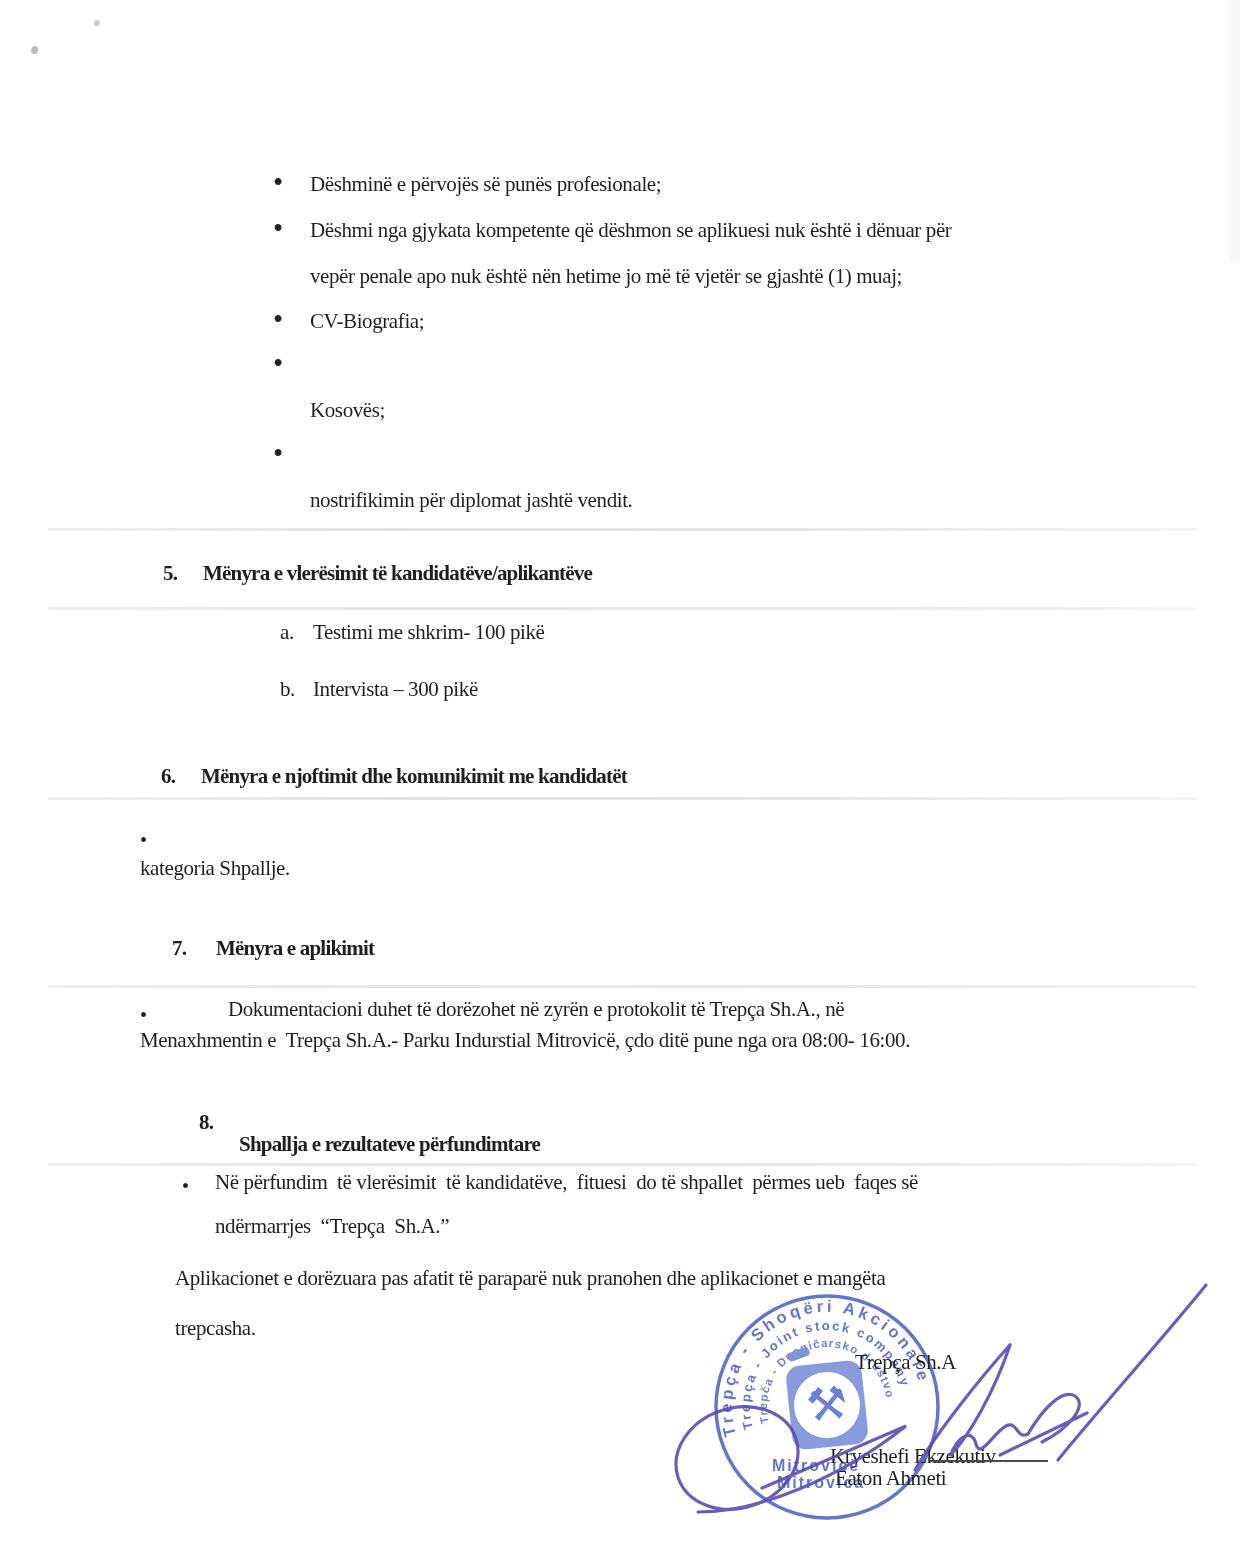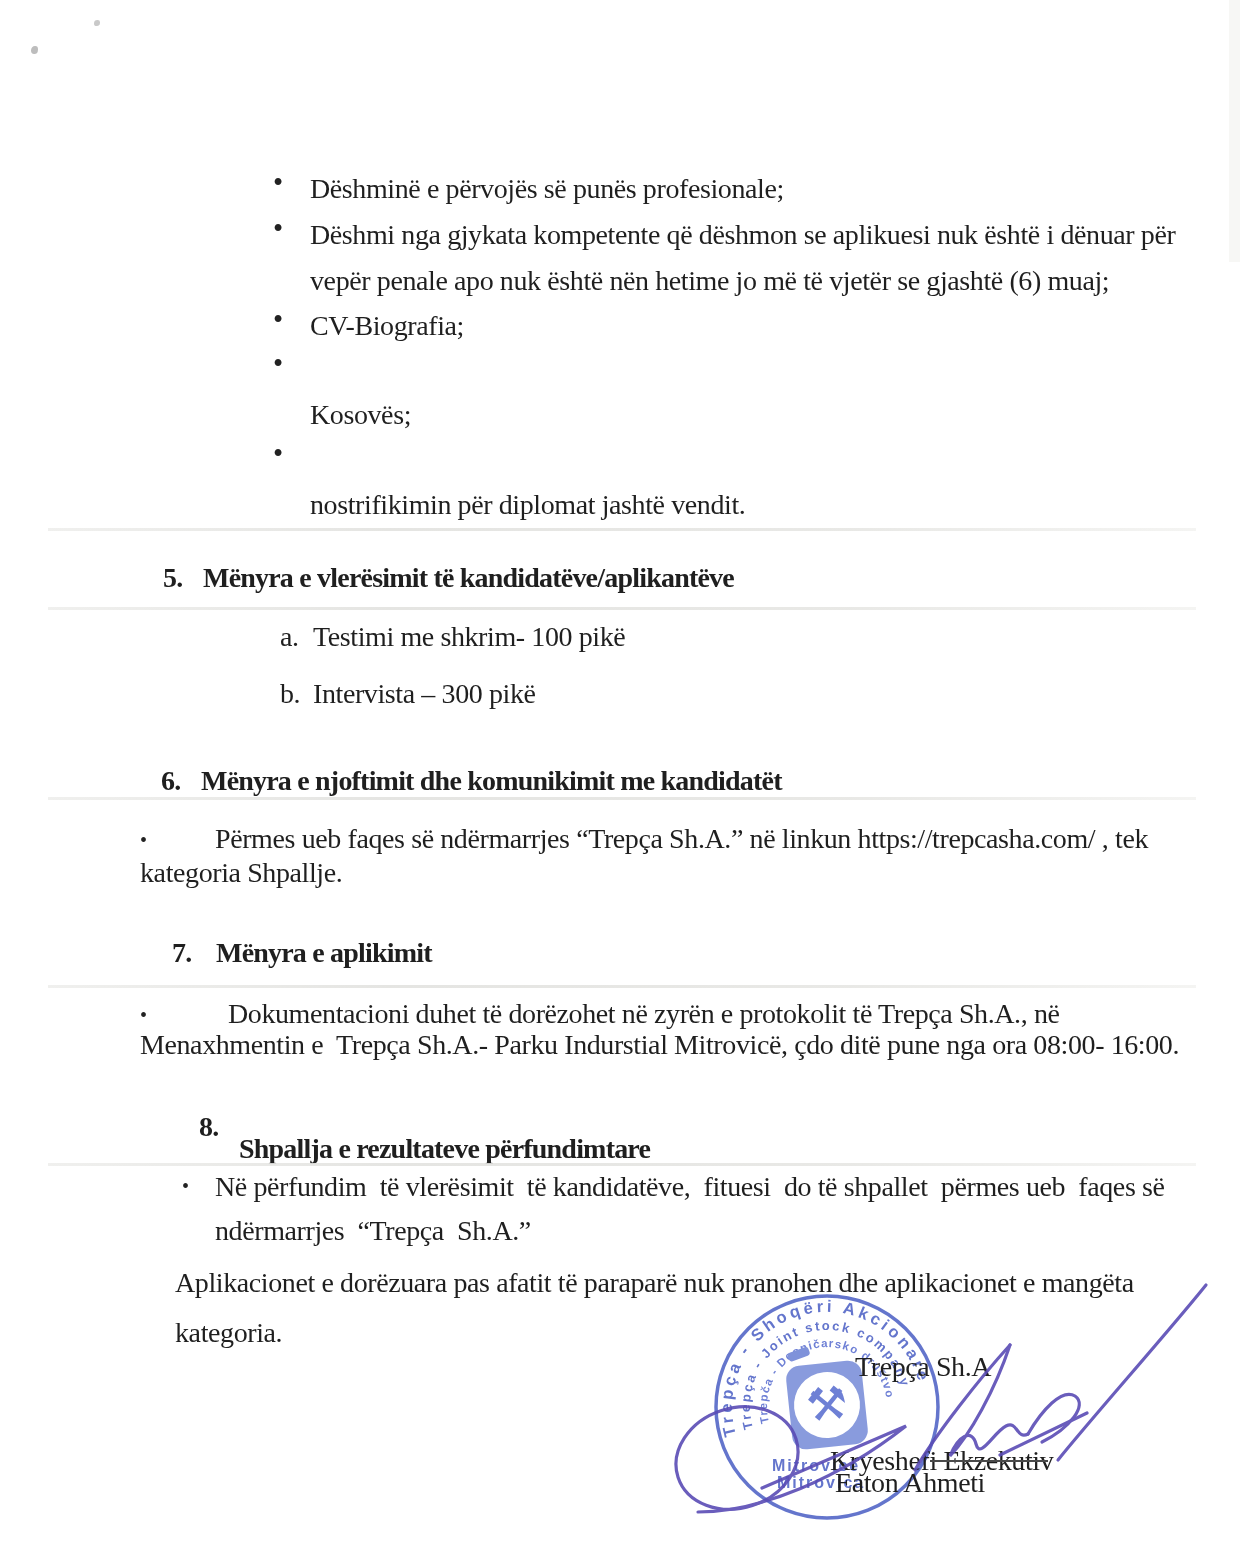--- a/index.html
+++ b/index.html
@@ -1,18 +1,18 @@
 <!DOCTYPE html>
 <html><head>
 <meta charset="utf-8">
 <style>
   html,body{margin:0;padding:0;background:#ffffff;}
   .page{position:relative;width:1240px;height:1554px;background:#ffffff;overflow:hidden;
         font-family:"Liberation Serif", serif;color:#1f1f1f;}
-  .line{position:absolute;white-space:pre;font-size:28px;letter-spacing:-0.4px;line-height:1.2;}
+  .line{position:absolute;white-space:pre;font-size:21px;letter-spacing:-0.4px;line-height:1.2;}
   .bold{font-weight:700;letter-spacing:-0.8px;}
   .bulpt{font-size:29px;line-height:1;color:#222;}
   .sbul{font-size:20px;line-height:1;color:#222;}
   .scanline{position:absolute;left:48px;width:1148px;height:3px;
             background:linear-gradient(90deg,#eeeeec, #e2e2df 30%, #e6e6e3 70%, #f3f3f1);opacity:.9;}
   .speck{position:absolute;width:7px;height:8px;background:#bdbdbd;border-radius:60% 40% 55% 45%;}
   .speck.s2{width:6px;height:6px;background:#c9c9c9;}
   .edge-shadow{position:absolute;right:0;top:0;width:11px;height:262px;background:#f7f7f5;}
   .sigline{position:absolute;left:930px;top:1460px;width:118px;height:2px;background:#4a4a4a;}
   .stampsvg{position:absolute;left:677px;top:1257px;opacity:.88;}
@@ -26,21 +26,21 @@
 
   <div class="speck s2" style="left:94px;top:20px"></div>
   <div class="speck" style="left:31px;top:46px"></div>
   <div class="edge-shadow"></div>
 
   <div class="line bulpt" style="left:273px;top:168px">•</div>
   <div class="line" style="left:310px;top:172px">Dëshminë e përvojës së punës profesionale;</div>
 
   <div class="line bulpt" style="left:273px;top:214px">•</div>
   <div class="line" style="left:310px;top:218px">Dëshmi nga gjykata kompetente që dëshmon se aplikuesi nuk është i dënuar për</div>
-  <div class="line" style="left:310px;top:264px">vepër penale apo nuk është nën hetime jo më të vjetër se gjashtë (6) muaj;</div>
+  <div class="line" style="left:310px;top:264px">vepër penale apo nuk është nën hetime jo më të vjetër se gjashtë (1) muaj;</div>
 
   <div class="line bulpt" style="left:273px;top:305px">•</div>
   <div class="line" style="left:310px;top:309px">CV-Biografia;</div>
 
   <div class="line bulpt" style="left:273px;top:349px">•</div>
   <div class="line" style="left:310px;top:398px">Kosovës;</div>
 
   <div class="line bulpt" style="left:273px;top:439px">•</div>
   <div class="line" style="left:310px;top:488px">nostrifikimin për diplomat jashtë vendit.</div>
 
@@ -55,21 +55,20 @@
   <div class="line" style="left:313px;top:620px">Testimi me shkrim- 100 pikë</div>
   <div class="line" style="left:280px;top:677px">b.</div>
   <div class="line" style="left:313px;top:677px">Intervista – 300 pikë</div>
 
   <div class="line bold" style="left:161px;top:764px">6.</div>
   <div class="line bold" style="left:201px;top:764px">Mënyra e njoftimit dhe komunikimit me kandidatët</div>
 
   <div class="scanline" style="top:797px"></div>
 
   <div class="line sbul" style="left:140px;top:830px">•</div>
-  <div class="line" style="left:215px;top:822px">Përmes ueb faqes së ndërmarrjes “Trepça Sh.A.” në linkun https://trepcasha.com/ , tek</div>
   <div class="line" style="left:140px;top:856px">kategoria Shpallje.</div>
 
   <div class="line bold" style="left:172px;top:936px">7.</div>
   <div class="line bold" style="left:216px;top:936px">Mënyra e aplikimit</div>
 
   <div class="scanline" style="top:985px"></div>
 
   <div class="line sbul" style="left:140px;top:1005px">•</div>
   <div class="line" style="left:228px;top:997px">Dokumentacioni duhet të dorëzohet në zyrën e protokolit të Trepça Sh.A., në</div>
   <div class="line" style="left:140px;top:1028px">Menaxhmentin e  Trepça Sh.A.- Parku Indurstial Mitrovicë, çdo ditë pune nga ora 08:00- 16:00.</div>
@@ -77,21 +76,21 @@
   <div class="line bold" style="left:199px;top:1110px">8.</div>
   <div class="line bold" style="left:239px;top:1132px">Shpallja e rezultateve përfundimtare</div>
 
   <div class="scanline" style="top:1163px"></div>
 
   <div class="line sbul" style="left:182px;top:1176px">•</div>
   <div class="line" style="left:215px;top:1170px">Në përfundim  të vlerësimit  të kandidatëve,  fituesi  do të shpallet  përmes ueb  faqes së</div>
   <div class="line" style="left:215px;top:1214px">ndërmarrjes  “Trepça  Sh.A.”</div>
 
   <div class="line" style="left:175px;top:1266px">Aplikacionet e dorëzuara pas afatit të paraparë nuk pranohen dhe aplikacionet e mangëta</div>
-  <div class="line" style="left:175px;top:1316px">kategoria.</div>
+  <div class="line" style="left:175px;top:1316px">trepcasha.</div>
 
   <svg class="stampsvg" width="300" height="300" viewBox="0 0 300 300">
     <defs>
       <path id="rp1" d="M 61.7,185 A 95,95 0 1 1 238.3,185" fill="none"></path>
       <path id="rp2" d="M 77.9,177 A 77,77 0 1 1 222.1,177" fill="none"></path>
       <path id="rp3" d="M 93.4,170 A 60,60 0 1 1 206.6,170" fill="none"></path>
     </defs>
     <circle cx="150" cy="150" r="111" fill="none" stroke="#4f63c6" stroke-width="3.5"></circle>
     <text class="stamp-ring" font-size="16.5" fill="#4f63c6" letter-spacing="3.5">
       <textPath href="#rp1" startOffset="2%">Trepça - Shoqëri Akcionare</textPath>

